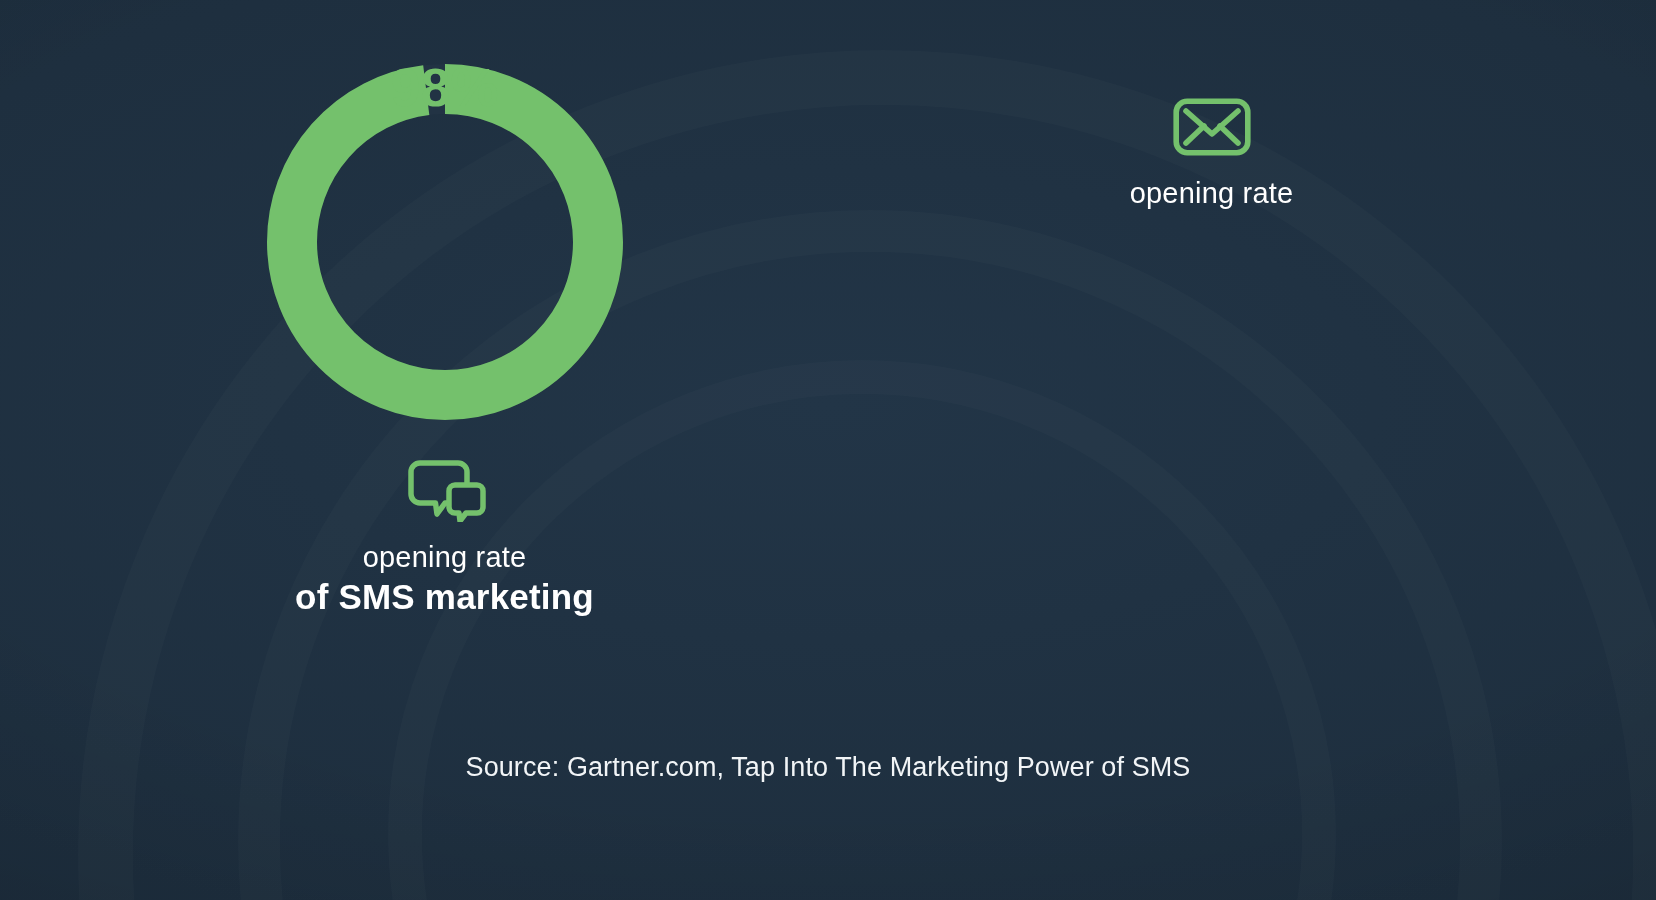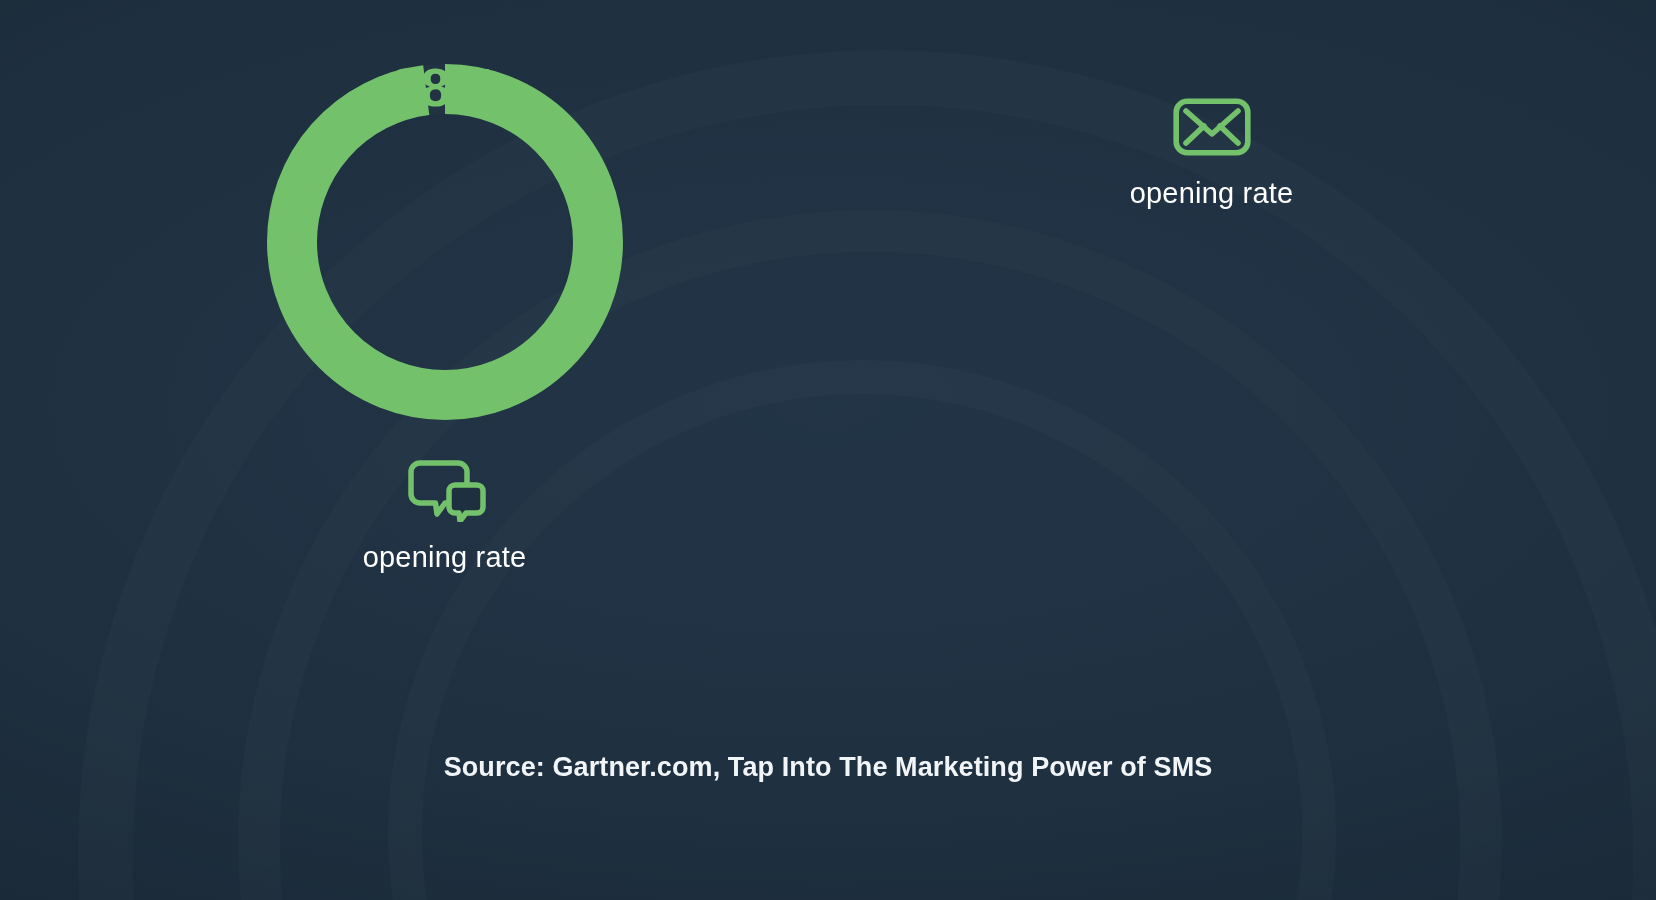--- a/index.html
+++ b/index.html
@@ -117,21 +117,21 @@
 
   
   .source {
     position: absolute;
     left: 0;
     top: 752px;
     width: 1656px;
     text-align: center;
     color: #f2f5f7;
     font-size: 27px;
-    font-weight: bold;
+    font-weight: normal;
     letter-spacing: 0.1px;
   }
 </style>
 </head>
 <body>
 
 <div id="infographic">
 
   <div class="bg-base"></div>
   <div class="bg-arc a1"></div>
@@ -159,20 +159,21 @@
         <svg width="82" height="62" viewBox="0 0 82 62" fill="none">
 
           <path d="M7 12 a9 9 0 0 1 9-9 h38 a9 9 0 0 1 9 9 v22 a9 9 0 0 1 -9 9 h-13 l-8 11 l-1.5 -11 h-15.5 a9 9 0 0 1 -9 -9 z" stroke="#74c16c" stroke-width="5.5" stroke-linejoin="round" fill="none"></path>
 
           <path d="M45 31 a6 6 0 0 1 6 -6 h22 a6 6 0 0 1 6 6 v16 a6 6 0 0 1 -6 6 h-11 l-6 8 l-1 -8 h-4 a6 6 0 0 1 -6 -6 z" stroke="#74c16c" stroke-width="5.5" stroke-linejoin="round" fill="#1e2f3f"></path>
         </svg>
       </div>
 
       <div class="caption">
         <span class="caption-line1">opening rate</span>
+        <span class="caption-line2">of SMS marketing</span>
       </div>
     </div>
 
     <div class="stat-block email">
 
 
       <div class="stat-icon">
         <svg width="78" height="58" viewBox="0 0 78 58" fill="none">
           <rect x="3.2" y="3.2" width="71.6" height="51.6" rx="11" ry="11" stroke="#74c16c" stroke-width="5.6" fill="none"></rect>
           <path d="M13 13 L39 36 L65 13" stroke="#74c16c" stroke-width="5.6" stroke-linecap="round" stroke-linejoin="round" fill="none"></path>

